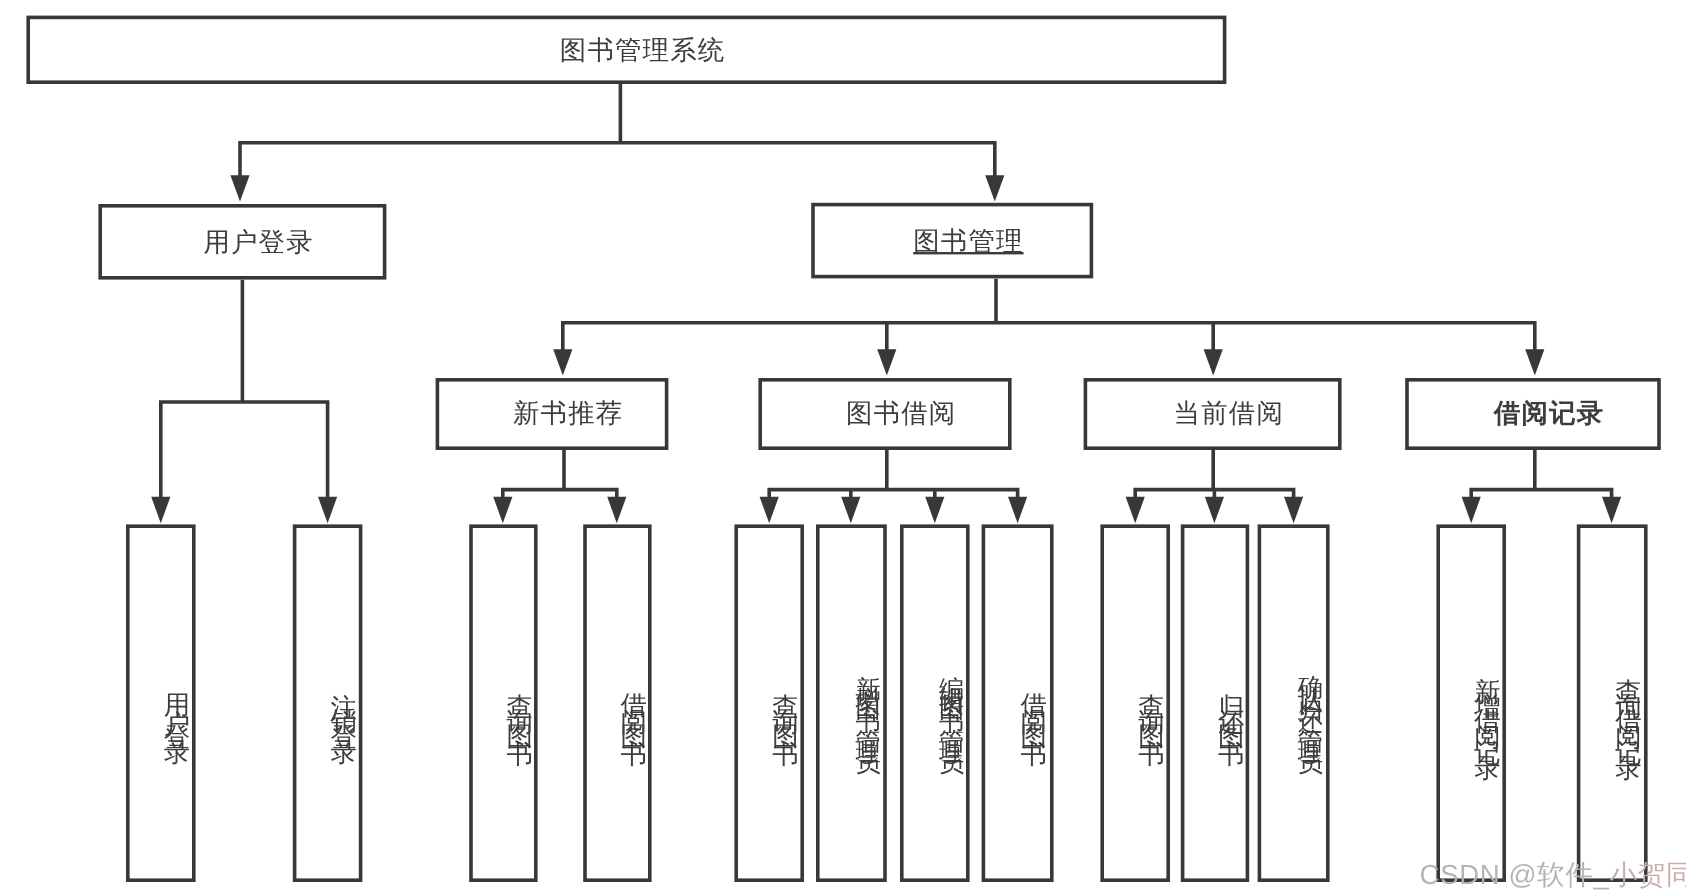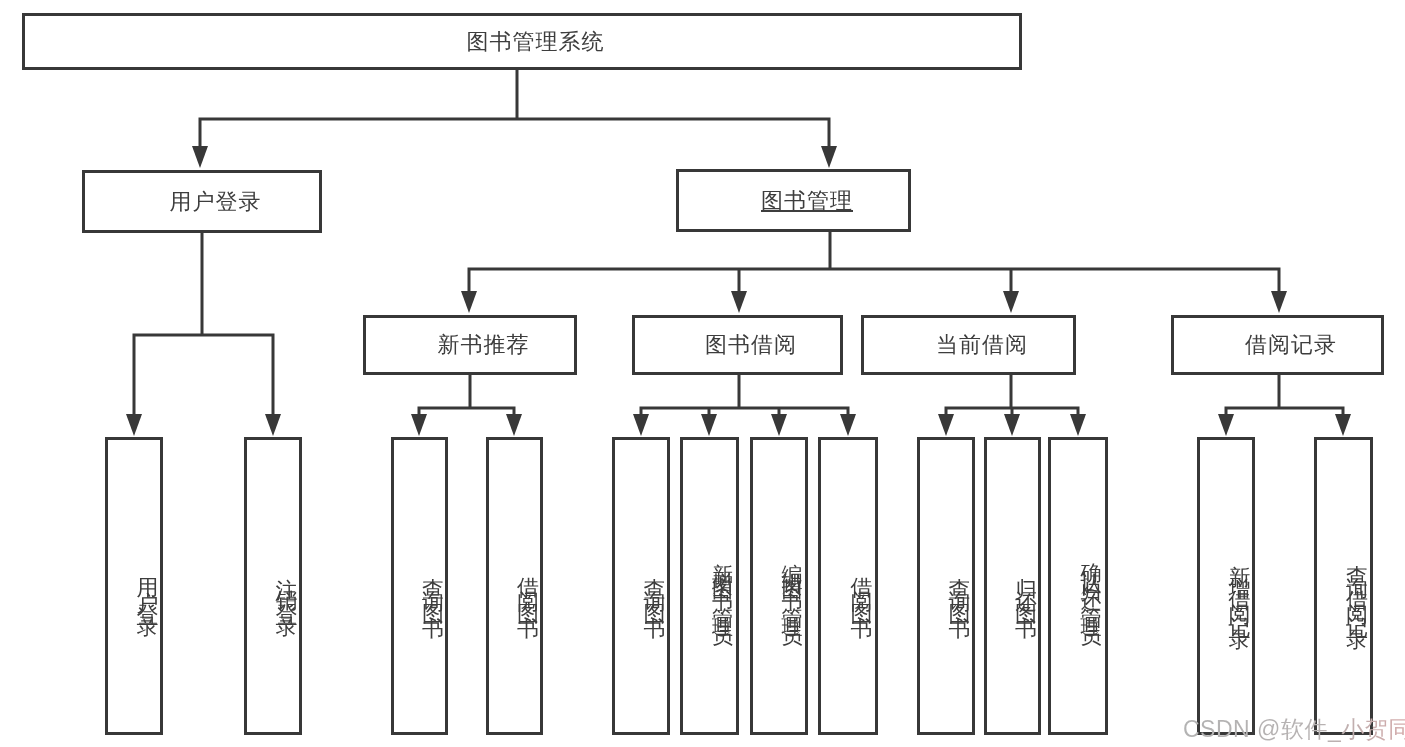--- a/index.html
+++ b/index.html
@@ -82,30 +82,30 @@
   <span class="hlabel">图书管理系统</span>
 </div>
 
 <div class="box lv2a">
   <span class="hlabel">用户登录</span>
 </div>
 <div class="box lv2b">
   <span class="hlabel">图书管理</span>
 </div>
 
-<div class="box lv3" style="left:363px;width:214px;">
+<div class="box lv3" style="left:363px;width:194px;">
   <span class="hlabel">新书推荐</span>
 </div>
 <div class="box lv3" style="left:632px;width:211px;">
   <span class="hlabel">图书借阅</span>
 </div>
-<div class="box lv3" style="left:861px;width:215px;">
+<div class="box lv3" style="left:903px;width:215px;">
   <span class="hlabel">当前借阅</span>
 </div>
-<div class="box lv3" style="left:1171px;width:213px;">
+<div class="box lv3" style="left:1171px;width:213px;font-weight:bold;">
   <span class="hlabel">借阅记录</span>
 </div>
 
 <div class="box leaf" style="left:105px;width:58px;">
   <span class="vtext">用户登录</span>
 </div>
 <div class="box leaf" style="left:244px;width:58px;">
   <span class="vtext">注销登录</span>
 </div>
 

